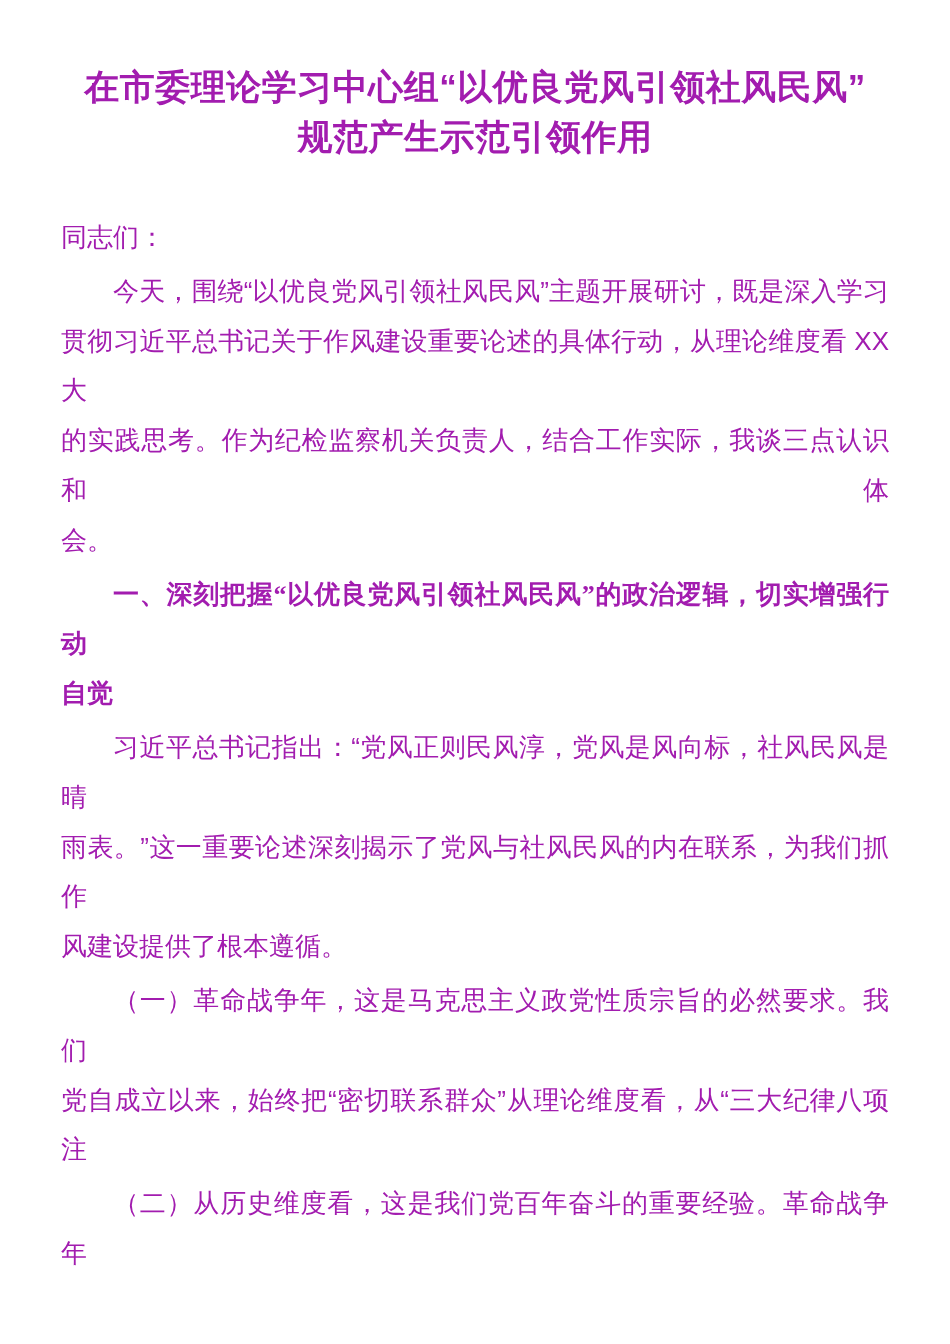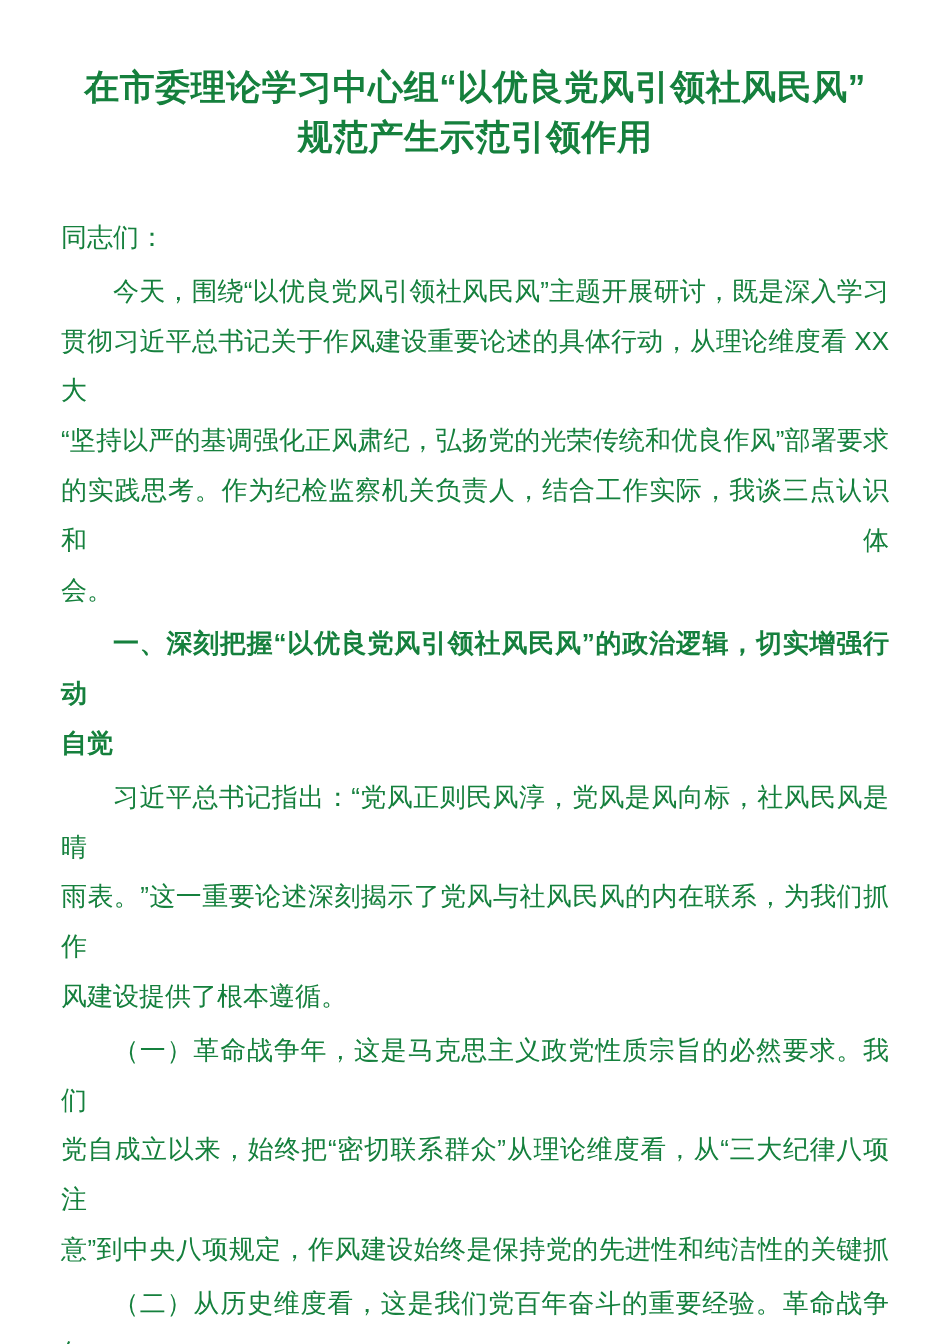--- a/index.html
+++ b/index.html
@@ -5,21 +5,21 @@
   html, body {
     margin: 0;
     padding: 0;
     background: #ffffff;
   }
   .page {
     position: relative;
     width: 950px;
     height: 1344px;
     background: #ffffff;
-    color: #15803d;
+    color: #a21caf;
     font-family: "Liberation Sans", "DejaVu Sans", sans-serif;
     overflow: hidden;
     box-sizing: border-box;
   }
   .doc-title {
     padding-top: 62px;
     text-align: center;
     font-size: 35px;
     line-height: 50px;
     font-weight: 700;
@@ -42,52 +42,51 @@
     text-align: justify;
     text-align-last: justify;
     text-justify: inter-character;
   }
   
   .line.indent {
     text-indent: 2em;
   }
   .line.bold {
     font-weight: 700;
+    font-family: Liberation Serif, serif;
   }
 </style>
 </head>
 <body>
 
 <div class="page">
   <div class="doc-title">
     <div class="title-line">在市委理论学习中心组“以优良党风引领社风民风”</div>
     <div class="title-line">规范产生示范引领作用</div>
   </div>
   <div class="doc-body">
       <div class="paragraph salutation">
         <div class="line">同志们：</div>
       </div>
       <div class="paragraph body">
         <div class="line indent fill">今天，围绕“以优良党风引领社风民风”主题开展研讨，既是深入学习</div>
         <div class="line fill">贯彻习近平总书记关于作风建设重要论述的具体行动，从理论维度看 XX 大</div>
-        <div class="line fill">“坚持以严的基调强化正风肃纪，弘扬党的光荣传统和优良作风”部署要求</div>
         <div class="line fill">的实践思考。作为纪检监察机关负责人，结合工作实际，我谈三点认识和体</div>
         <div class="line">会。</div>
       </div>
       <div class="paragraph heading">
         <div class="line indent fill bold">一、深刻把握“以优良党风引领社风民风”的政治逻辑，切实增强行动</div>
         <div class="line bold">自觉</div>
       </div>
       <div class="paragraph body">
         <div class="line indent fill">习近平总书记指出：“党风正则民风淳，党风是风向标，社风民风是晴</div>
         <div class="line fill">雨表。”这一重要论述深刻揭示了党风与社风民风的内在联系，为我们抓作</div>
         <div class="line">风建设提供了根本遵循。</div>
       </div>
       <div class="paragraph body">
         <div class="line indent fill">（一）革命战争年，这是马克思主义政党性质宗旨的必然要求。我们</div>
         <div class="line fill">党自成立以来，始终把“密切联系群众”从理论维度看，从“三大纪律八项注</div>
-        <div class="line fill">意”到中央八项规定，作风建设始终是保持党的先进性和纯洁性的关键抓</div>
       </div>
       <div class="paragraph body">
         <div class="line indent fill">（二）从历史维度看，这是我们党百年奋斗的重要经验。革命战争年</div>
       </div>
     </div>
 </div>
 
 </body></html>

